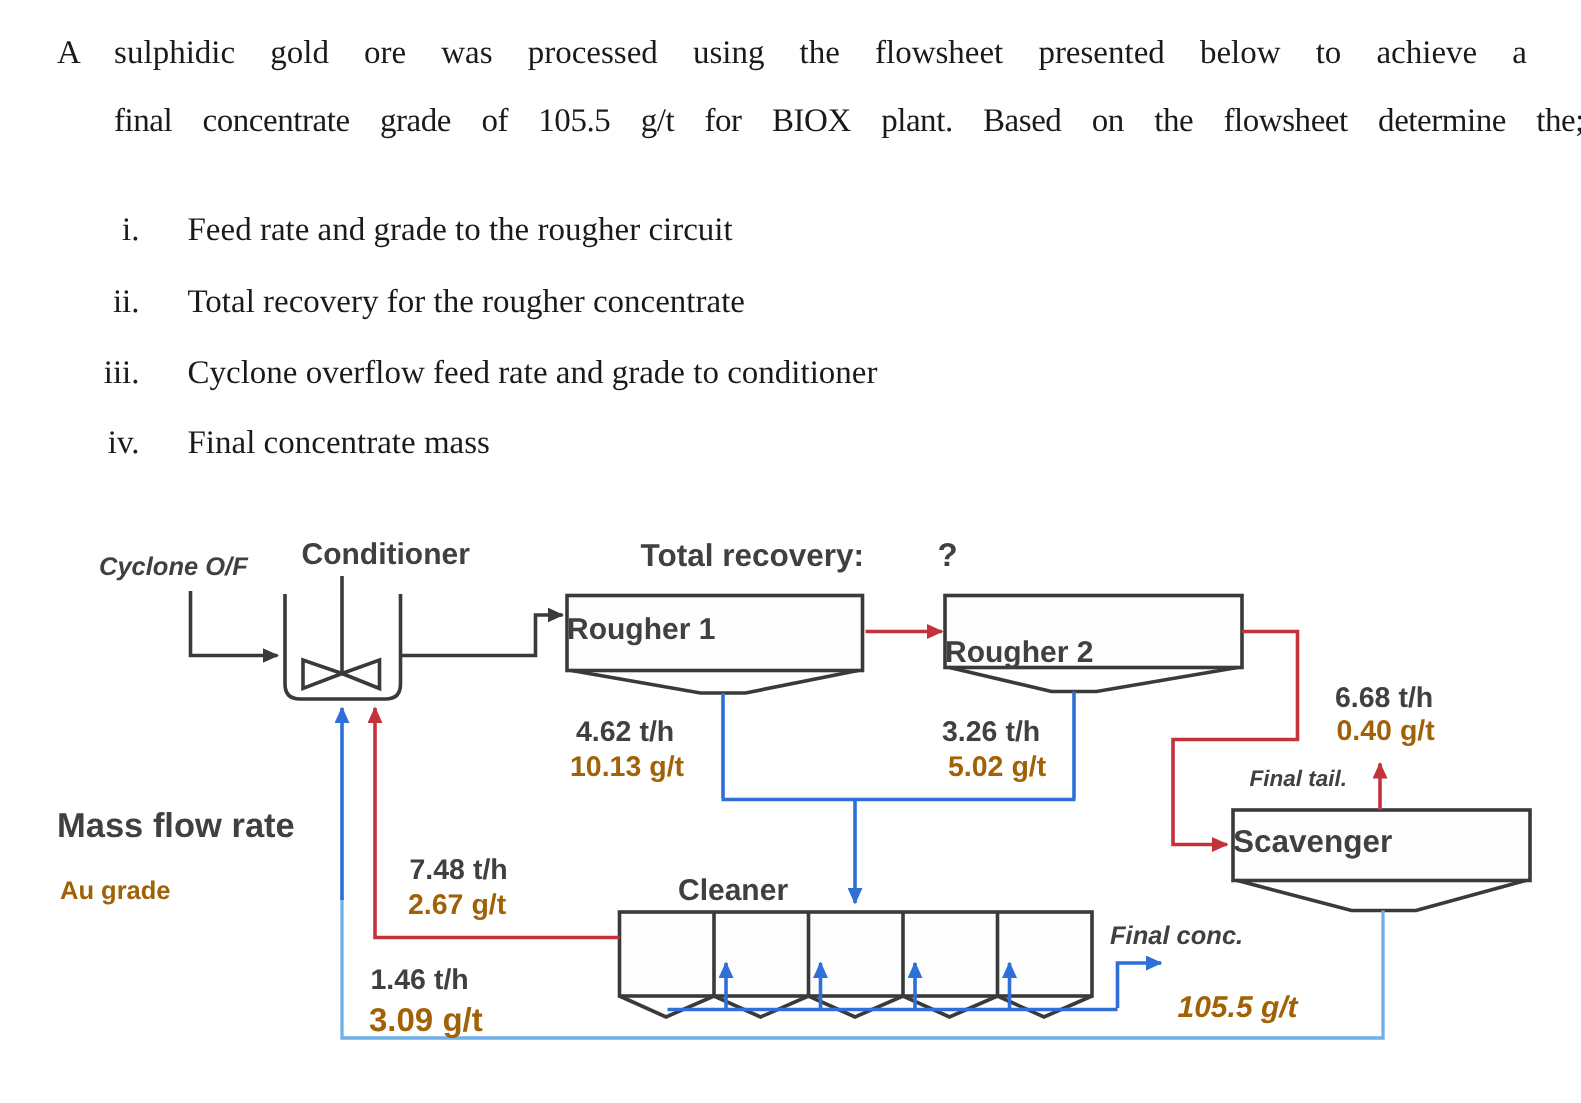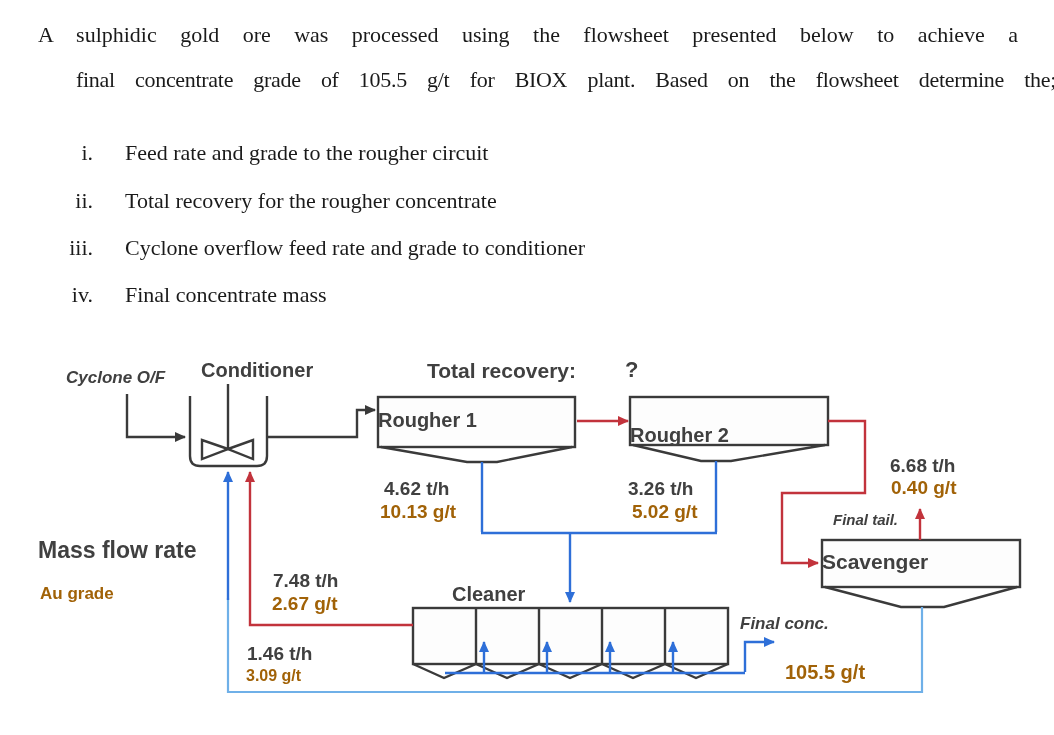--- a/index.html
+++ b/index.html
@@ -115,20 +115,20 @@
   <div class="lbl bold" style="left:384px;top:479px;font-size:19px;">4.62 t/h</div>
   <div class="lbl bold green" style="left:380px;top:502px;font-size:19px;">10.13 g/t</div>
   <div class="lbl bold" style="left:628px;top:479px;font-size:19px;">3.26 t/h</div>
   <div class="lbl bold green" style="left:632px;top:502px;font-size:19px;">5.02 g/t</div>
   <div class="lbl bold" style="left:890px;top:456px;font-size:19px;">6.68 t/h</div>
   <div class="lbl bold green" style="left:891px;top:478px;font-size:19px;">0.40 g/t</div>
   <div class="lbl ital" style="left:833px;top:512px;font-size:15px;">Final tail.</div>
   <div class="lbl bold" style="left:273px;top:571px;font-size:19px;">7.48 t/h</div>
   <div class="lbl bold green" style="left:272px;top:594px;font-size:19px;">2.67 g/t</div>
   <div class="lbl bold" style="left:247px;top:644px;font-size:19px;">1.46 t/h</div>
-  <div class="lbl bold green" style="left:246px;top:668px;font-size:16px;">3.09 g/t</div>
+  <div class="lbl bold green" style="left:246px;top:668px;font-size:22px;">3.09 g/t</div>
   <div class="lbl ital" style="left:740px;top:615px;font-size:17px;">Final conc.</div>
-  <div class="lbl bold green" style="left:785px;top:662px;font-size:20px;">105.5 g/t</div>
+  <div class="lbl bold green" style="left:785px;top:662px;font-size:20px;font-style:italic;">105.5 g/t</div>
 
   <div class="lbl bold" style="left:38px;top:538px;font-size:23px;color:#404040;">Mass flow rate</div>
   <div class="lbl bold green" style="left:40px;top:585px;font-size:17px;">Au grade</div>
 
 </div>
 
 </body></html>

